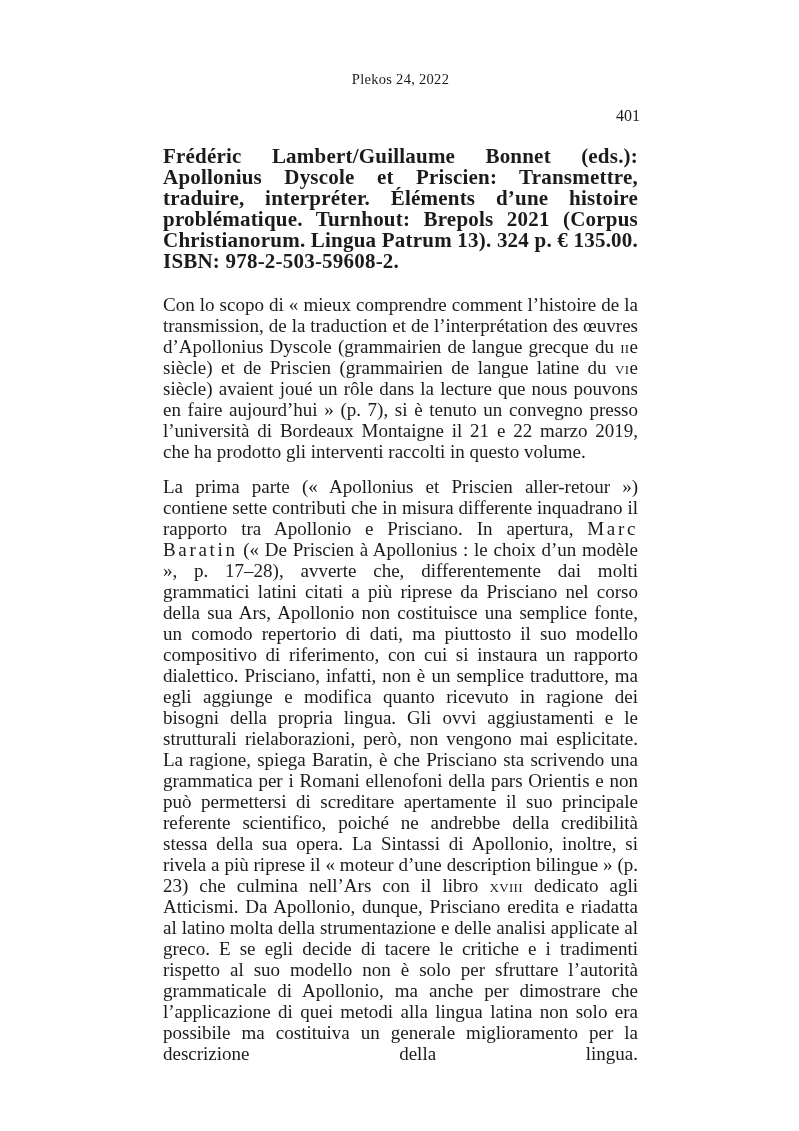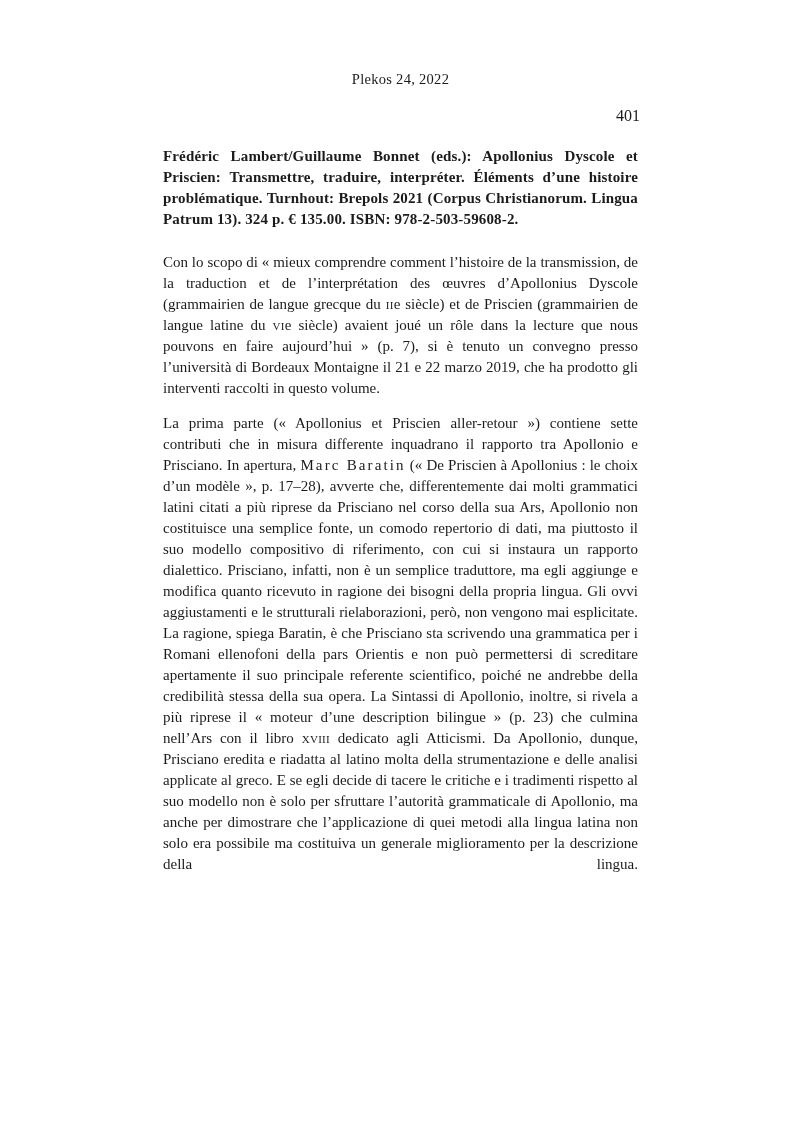--- a/index.html
+++ b/index.html
@@ -30,29 +30,29 @@
   }
   .page-number {
     position: absolute;
     right: -2px;
     top: -7px;
     font-size: 16px;
     margin-top: 44px;
   }
   .review-heading {
     margin: 58px 0 22px 0;
-    font-size: 15px;
+    font-size: 21px;
     font-weight: bold;
     line-height: 21px;
     text-align: justify;
     letter-spacing: 0.01em;
   }
   .body-para {
     margin: 0 0 14px 0;
-    font-size: 15px;
+    font-size: 19px;
     line-height: 21px;
     text-align: justify;
     hyphens: auto;
   }
   .body-para:last-child {
     text-align-last: justify;
   }
   .it { }
   .sc { font-variant: small-caps; text-transform: lowercase; letter-spacing: 0.02em; }
   .ls { letter-spacing: 0.14em; font-family: Liberation Serif, serif; }

